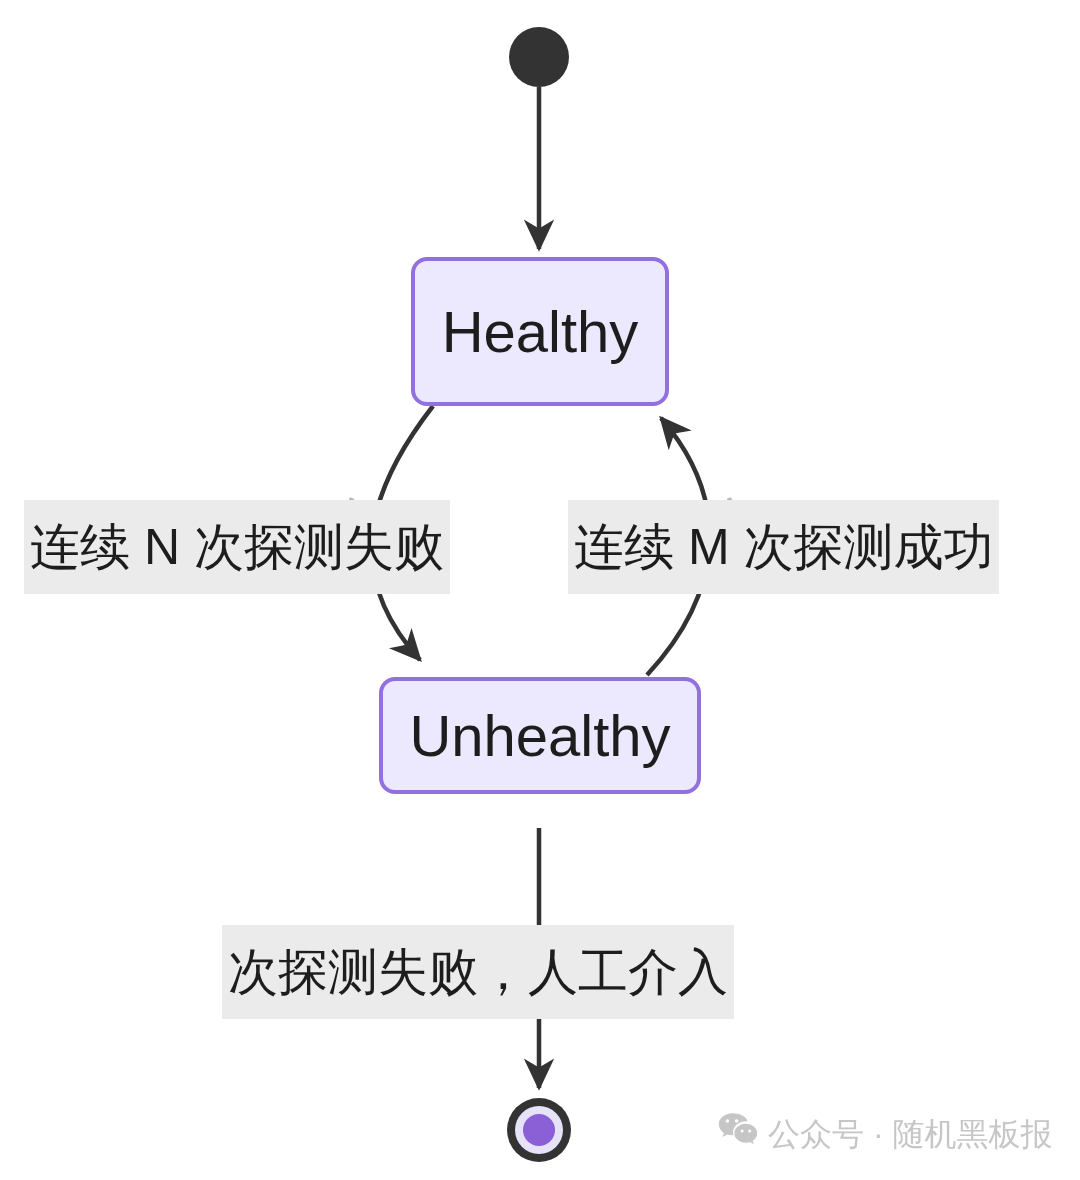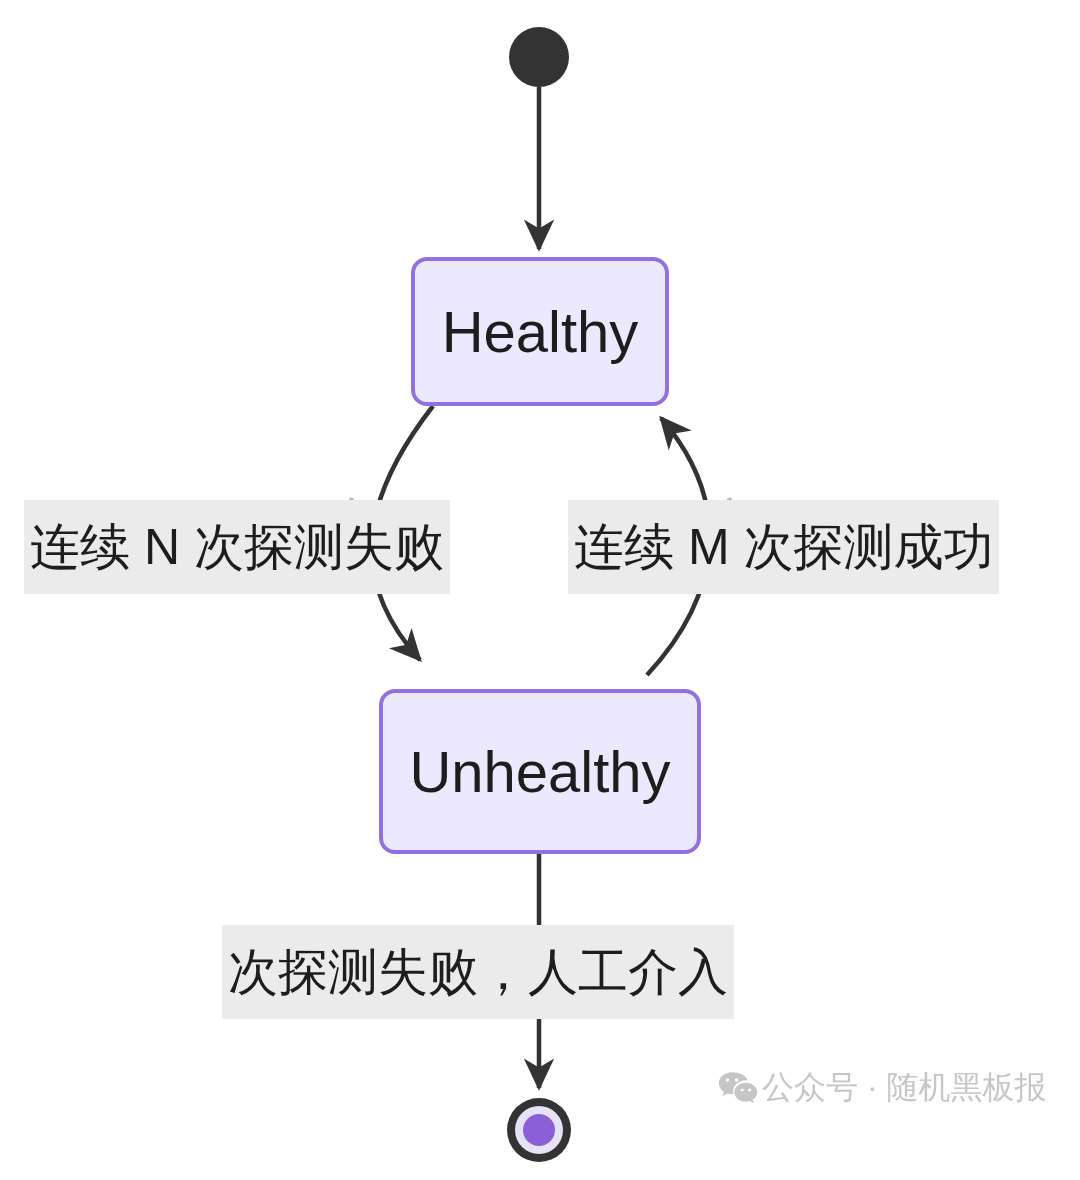--- a/index.html
+++ b/index.html
@@ -58,22 +58,21 @@
     left: 411px;
     top: 257px;
     width: 258px;
     height: 149px;
     align-items: center;
   }
   #node-unhealthy {
     left: 379px;
     top: 677px;
     width: 322px;
-    height: 165px;
-    margin-top: 12px;
+    height: 117px;
   }
 
   
   .edge-label {
     position: absolute;
     background: #ebebeb;
     color: #1d1d1d;
     font-family: "Liberation Sans", "DejaVu Sans", sans-serif;
     font-size: 50px;
     line-height: 72px;
@@ -82,24 +81,24 @@
     box-sizing: border-box;
   }
   #label-fail  { left: 24px;  top: 500px; }
   #label-succ  { left: 568px; top: 500px; }
   #label-manual{ left: 222px; top: 925px; }
 
   
   #watermark {
     position: absolute;
     left: 718px;
-    top: 1071px;
+    top: 1112px;
     display: flex;
-    align-items: flex-start;
-    gap: 4px;
+    align-items: flex-end;
+    gap: 10px;
     color: #c6c6c6;
   }
   #watermark .wm-text {
     font-family: "Liberation Sans", "DejaVu Sans", sans-serif;
     font-size: 32px;
     line-height: 1;
     white-space: nowrap;
     color: #c6c6c6;
   }
   #watermark .wm-icon { display: block; }

